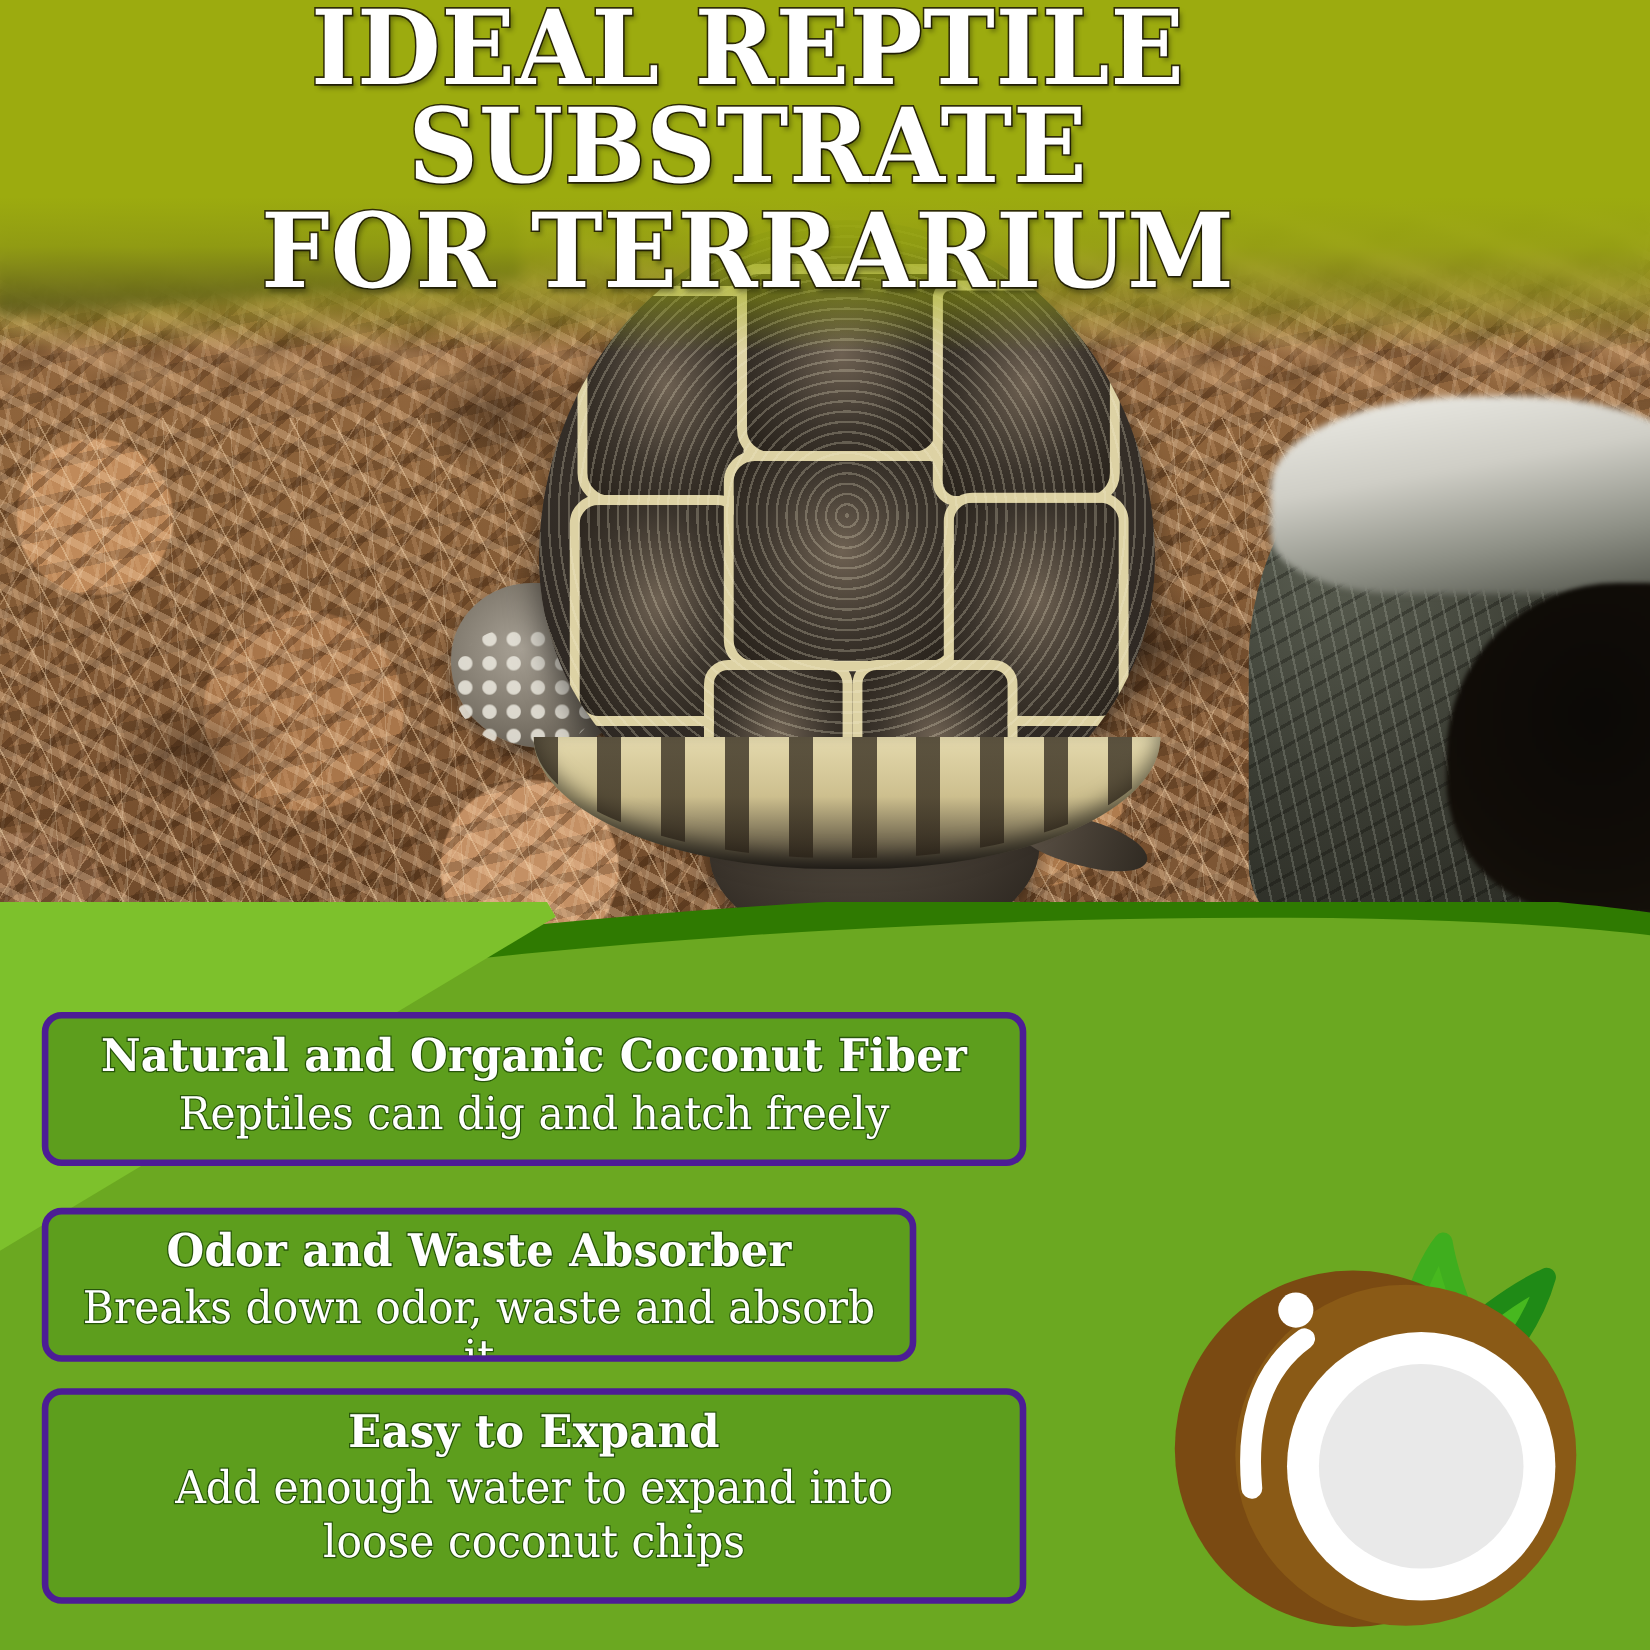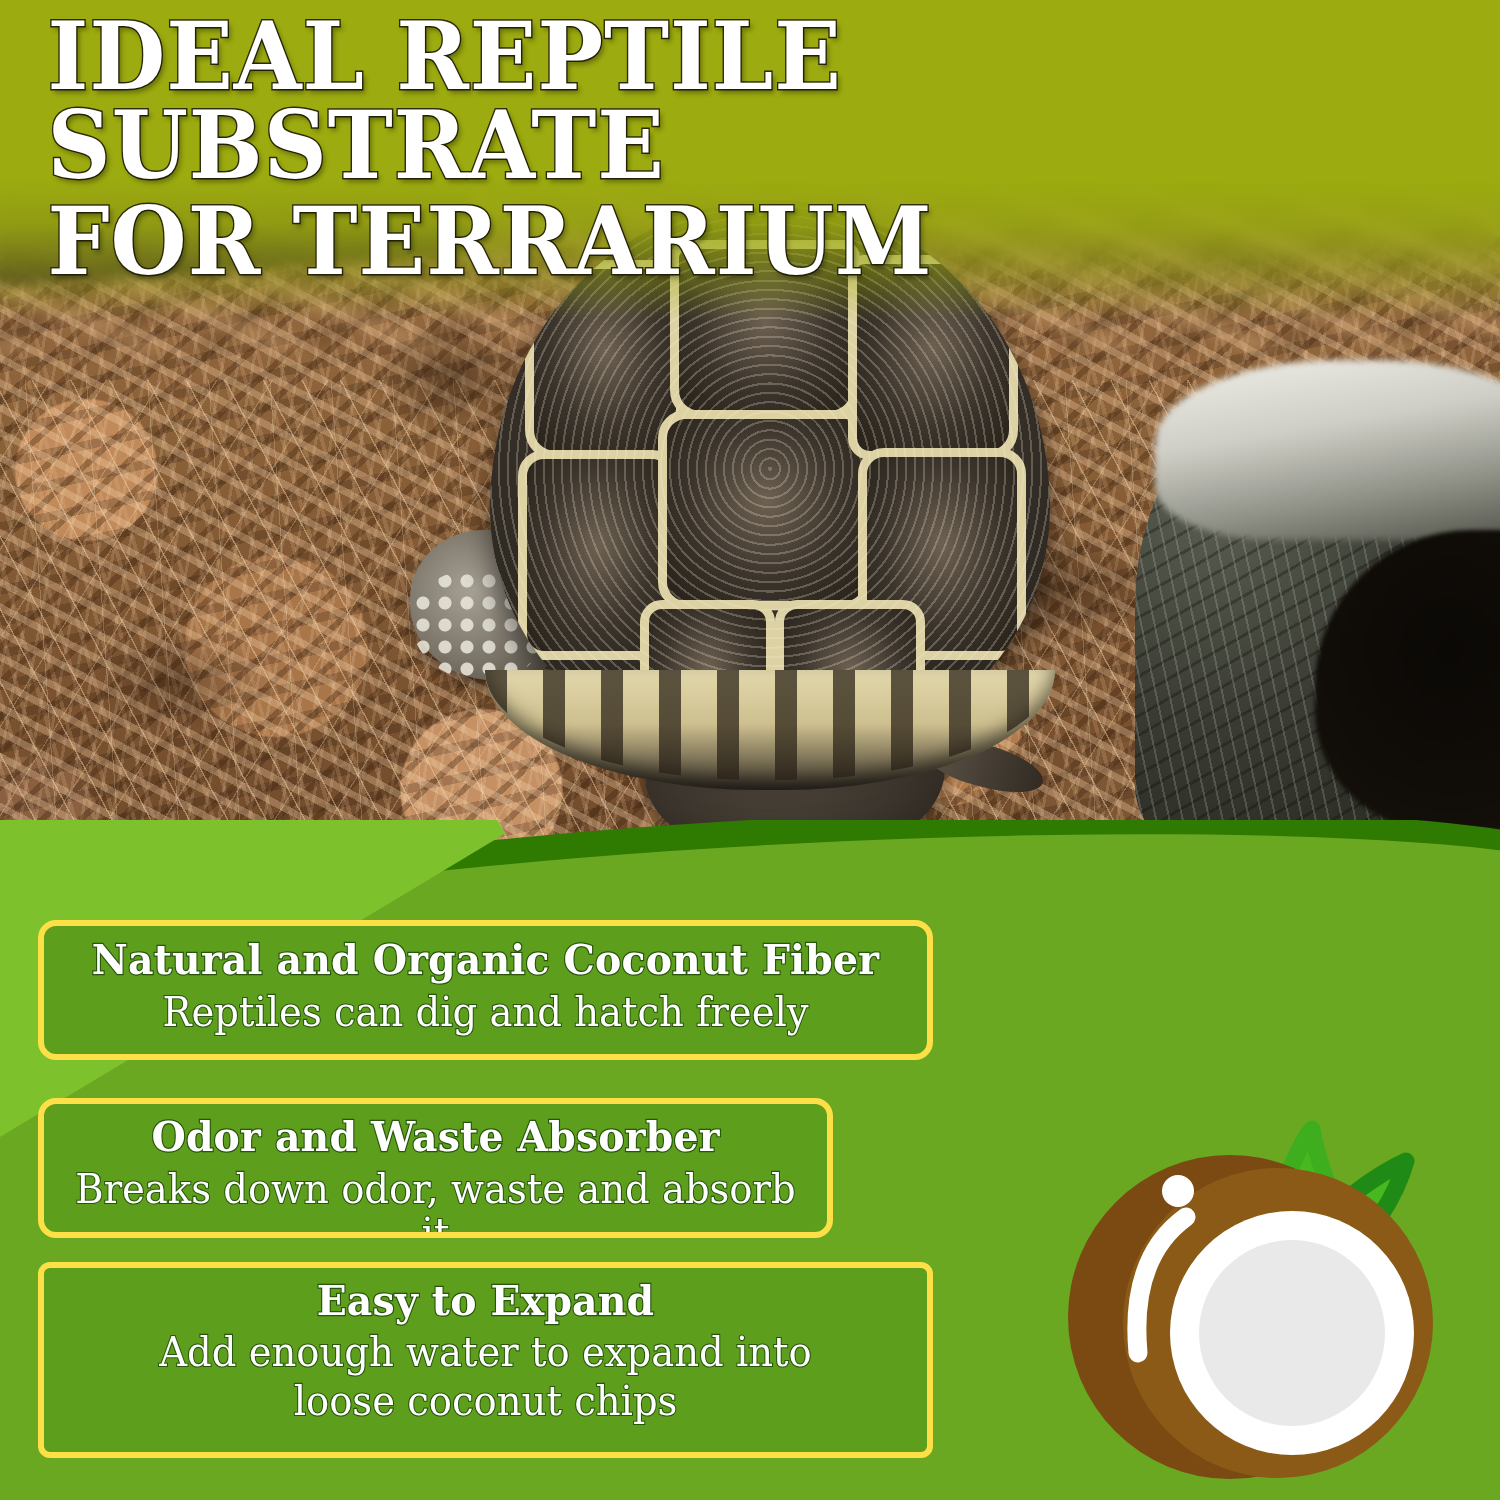--- a/index.html
+++ b/index.html
@@ -185,22 +185,21 @@
     border-radius:42% 30% 10% 14% / 48% 40% 12% 14%;
   }
 
   
   .header-wash{
     position:absolute;left:0;top:0;width:1500px;height:320px;
     background:linear-gradient(180deg,#9cab0f 0%, #9cab0f 56%, rgba(156,171,15,.86) 70%, rgba(156,171,15,.42) 86%, rgba(156,171,15,0) 100%);
   }
   .title-wrap{
     position:absolute;left:0;top:0;width:1360px;height:220px;
-    text-align:left;
-    padding-top:12px;
+    text-align:center;
     box-sizing:border-box;
   }
   .title-line{
     font-family:"DejaVu Serif","Liberation Serif",serif;
     font-weight:bold;
     color:#ffffff;
     line-height:.95;
     letter-spacing:1px;
     transform:scaleX(.93);
     -webkit-text-stroke:3px #2f2c08;
@@ -234,30 +233,30 @@
   .wedge{
     position:absolute;left:-420px;top:-150px;width:880px;height:420px;
     background:#7dc12c;
     transform:rotate(-31deg);
   }
 
   
   .fbox{
     position:absolute;
     background:#5d9e1d;
-    border:6px solid #fde047;
+    border:6px solid #4c1d95;
     border-radius:18px;
     box-sizing:border-box;
     text-align:center;
     color:#fff;
     overflow:hidden;
   }
   .fbox-1{ left:38px; top:920px; width:895px; height:140px; }
   .fbox-2{ left:38px; top:1098px; width:795px; height:140px; }
-  .fbox-3{ left:38px; top:1262px; width:895px; height:196px;border-radius:12px; }
+  .fbox-3{ left:38px; top:1262px; width:895px; height:196px; }
 
   .fb-title{
     font-family:"DejaVu Serif","Liberation Serif",serif;
     font-weight:bold;
     font-size:41px;
     line-height:1.12;
     letter-spacing:.2px;
     -webkit-text-stroke:2.4px #27550a;
     paint-order:stroke fill;
     color:#fff;

